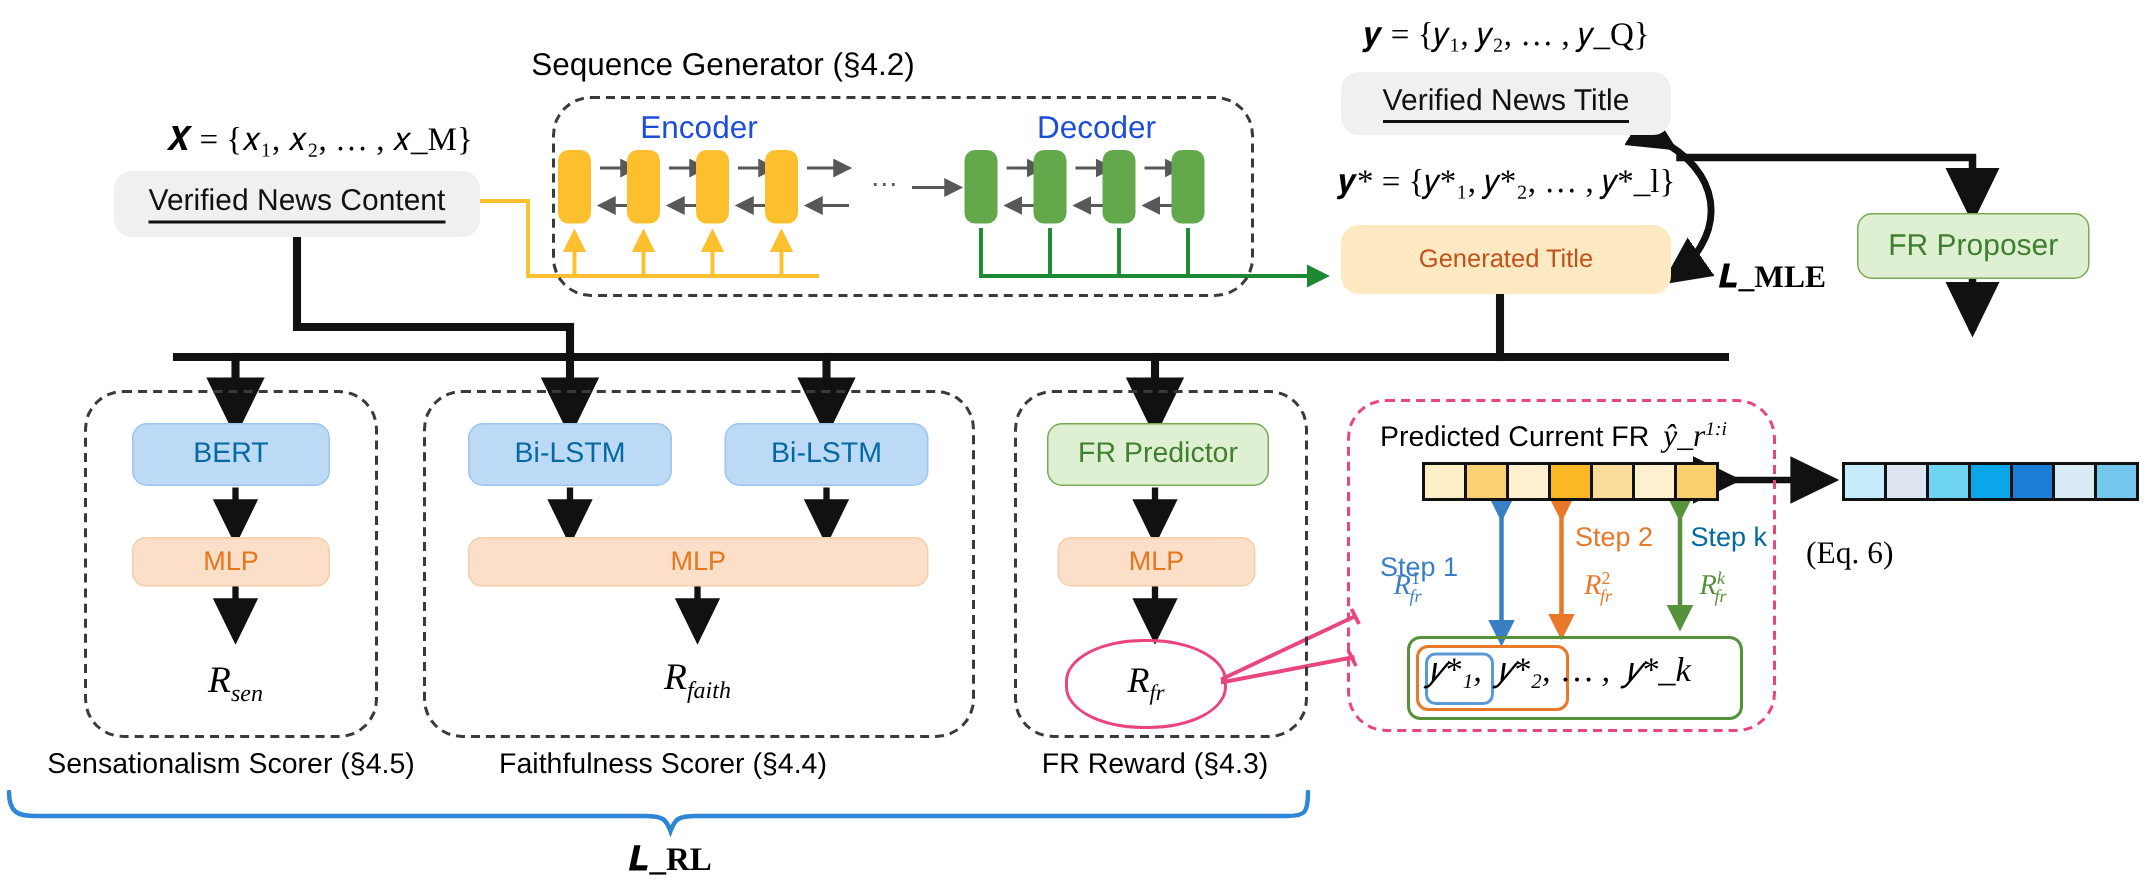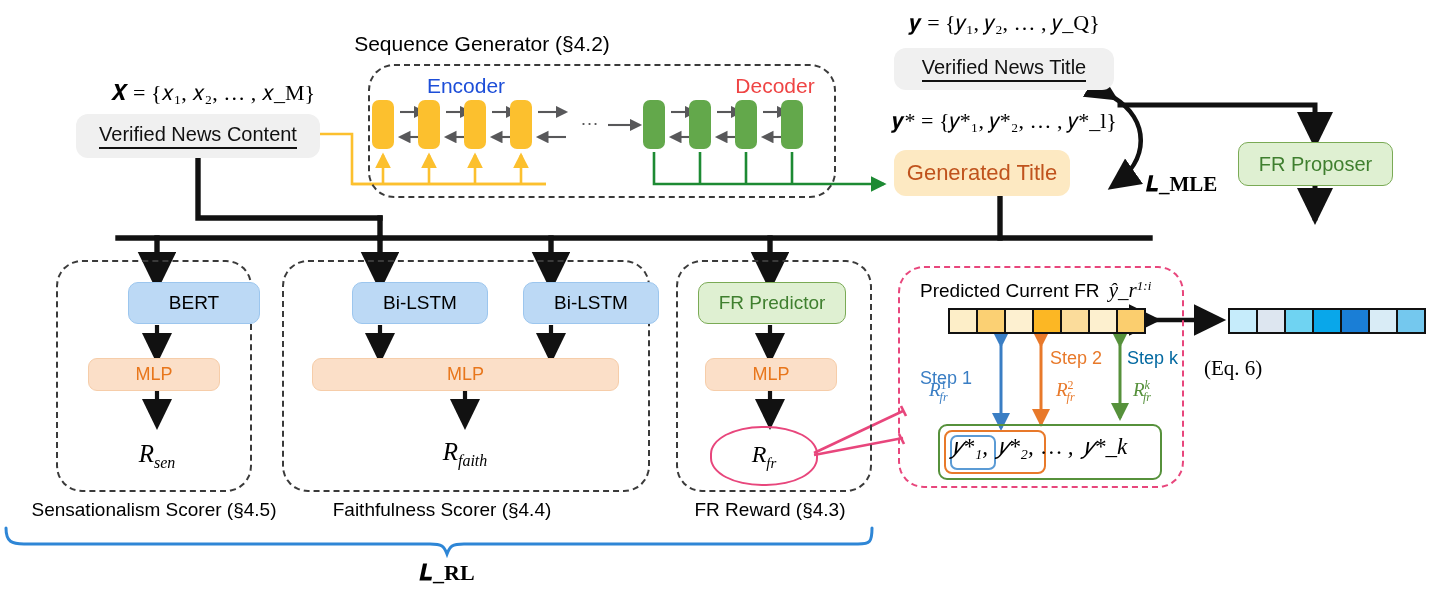--- a/index.html
+++ b/index.html
@@ -11,21 +11,21 @@
   .lbl{position:absolute;white-space:nowrap;color:#000;}
   .serif{font-family:"Liberation Serif",serif;}
 
   
   .box{position:absolute;display:flex;align-items:center;justify-content:center;
        border-radius:10px;box-sizing:border-box;white-space:nowrap;font-weight:normal;}
 
   .box-grey{background:#f0f0f0;color:#111;border-radius:12px;}
   .box-amber{background:#fde9c2;color:#c0531d;border-radius:12px;}
   .box-green{background:#dff0d2;border:1.6px solid #7aaa55;color:#3f7f2f;}
-  .box-blue{background:#bcd9f5;border:1.4px solid #9cc6ee;color:#000000;margin-left:40px;}
+  .box-blue{background:#bcd9f5;border:1.4px solid #9cc6ee;color:#0369a1;}
   .box-mlp{background:#fbdfc8;border:1.4px solid #f6cda9;color:#e8761b;border-radius:9px;
            font-weight:normal;}
 
   .ul{border-bottom:2.4px solid #111;padding-bottom:1px;}
 
   
   .grp{position:absolute;border:2.2px dashed #3a3a3a;border-radius:26px;box-sizing:border-box;}
   .grp-pink{position:absolute;border:2.4px dashed #e8467c;border-radius:26px;box-sizing:border-box;}
 
   
@@ -164,21 +164,21 @@
       <path d="M6,528 C6,542 12,544 24,544 L430,544 C442,544 444,546 447,554
                C450,546 452,544 464,544 L858,544 C870,544 872,542 872,528"></path>
     </g>
   </svg>
 
   <div class="lbl" style="left:482px;top:32px;font-size:21px;transform:translateX(-50%);">Sequence Generator (§4.2)</div>
 
   <div class="grp" style="left:368px;top:64px;width:468px;height:134px;"></div>
 
   <div class="lbl" style="left:466px;top:74px;font-size:21px;color:#1d4ed8;font-weight:normal;transform:translateX(-50%);">Encoder</div>
-  <div class="lbl" style="left:731px;top:74px;font-size:21px;color:#ef4444;font-weight:normal;transform:translateX(-50%);margin-left:44px;">Decoder</div>
+  <div class="lbl" style="left:731px;top:74px;font-size:21px;color:#1d4ed8;font-weight:normal;transform:translateX(-50%);">Decoder</div>
 
   <div class="cell cell-e" style="left:372px;top:100px;width:22px;height:49px;"></div>
   <div class="cell cell-e" style="left:418px;top:100px;width:22px;height:49px;"></div>
   <div class="cell cell-e" style="left:464px;top:100px;width:22px;height:49px;"></div>
   <div class="cell cell-e" style="left:510px;top:100px;width:22px;height:49px;"></div>
 
   <div class="lbl" style="left:580px;top:108px;font-size:19px;color:#58585a;">…</div>
 
   <div class="cell cell-d" style="left:643px;top:100px;width:22px;height:49px;"></div>
   <div class="cell cell-d" style="left:689px;top:100px;width:22px;height:49px;"></div>
@@ -192,21 +192,21 @@
   </div>
 
   <div class="lbl serif" style="left:1004px;top:10px;font-size:22px;transform:translateX(-50%);">𝒚 = {𝑦₁, 𝑦₂, … , 𝑦_Q}</div>
 
   <div class="box box-grey" style="left:894px;top:48px;width:220px;height:42px;font-size:20px;">
     <span class="ul">Verified News Title</span>
   </div>
 
   <div class="lbl serif" style="left:1004px;top:108px;font-size:22px;transform:translateX(-50%);">𝒚* = {𝑦*₁, 𝑦*₂, … , 𝑦*_l}</div>
 
-  <div class="box box-amber" style="left:894px;top:150px;width:176px;height:46px;font-size:22px;">
+  <div class="box box-amber" style="left:894px;top:150px;width:220px;height:46px;font-size:17px;">
     <span>Generated Title</span>
   </div>
 
   <div class="lbl serif" style="left:1146px;top:172px;font-size:21px;font-weight:bold;">𝑳_MLE</div>
 
   <div class="box box-green" style="left:1238px;top:142px;width:155px;height:44px;font-size:20px;">
     <span>FR Proposer</span>
   </div>
 
   <div class="grp" style="left:56px;top:260px;width:196px;height:232px;"></div>

